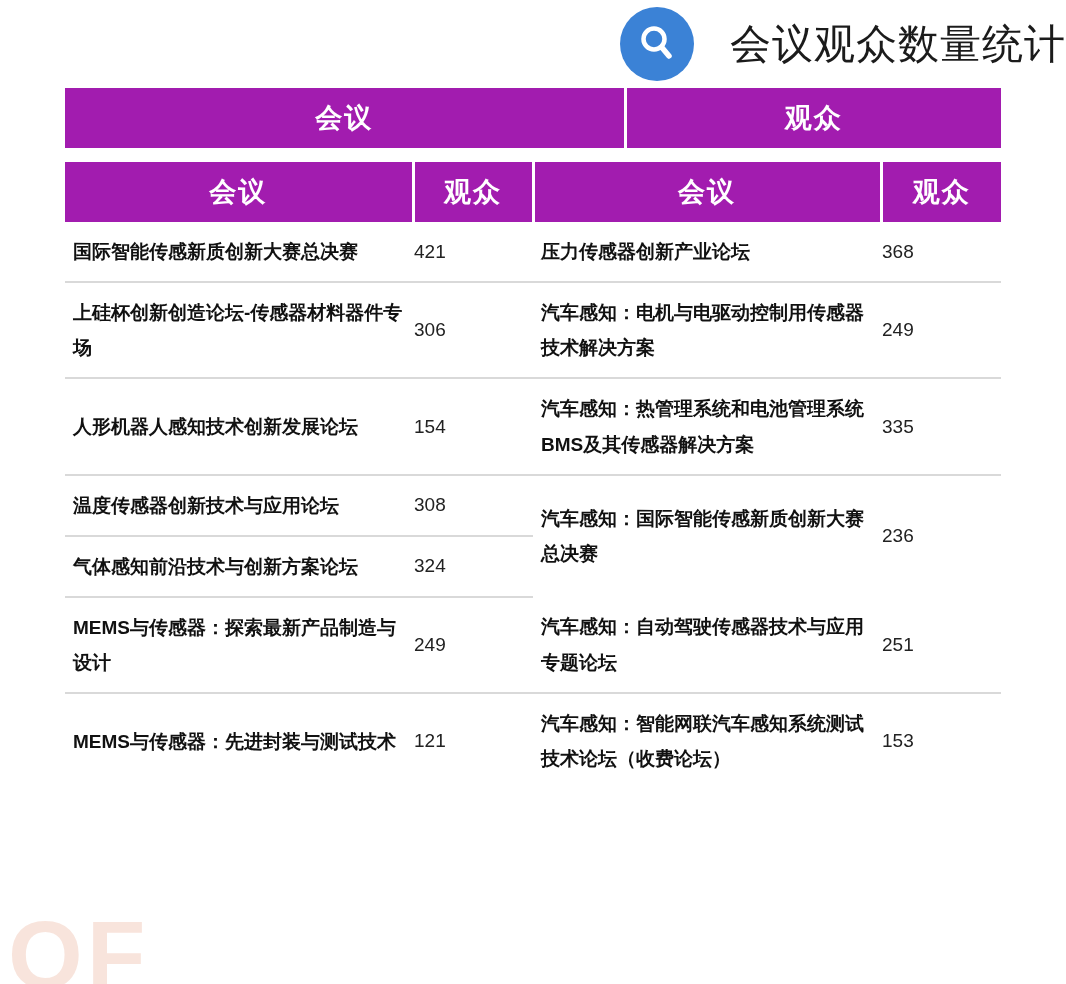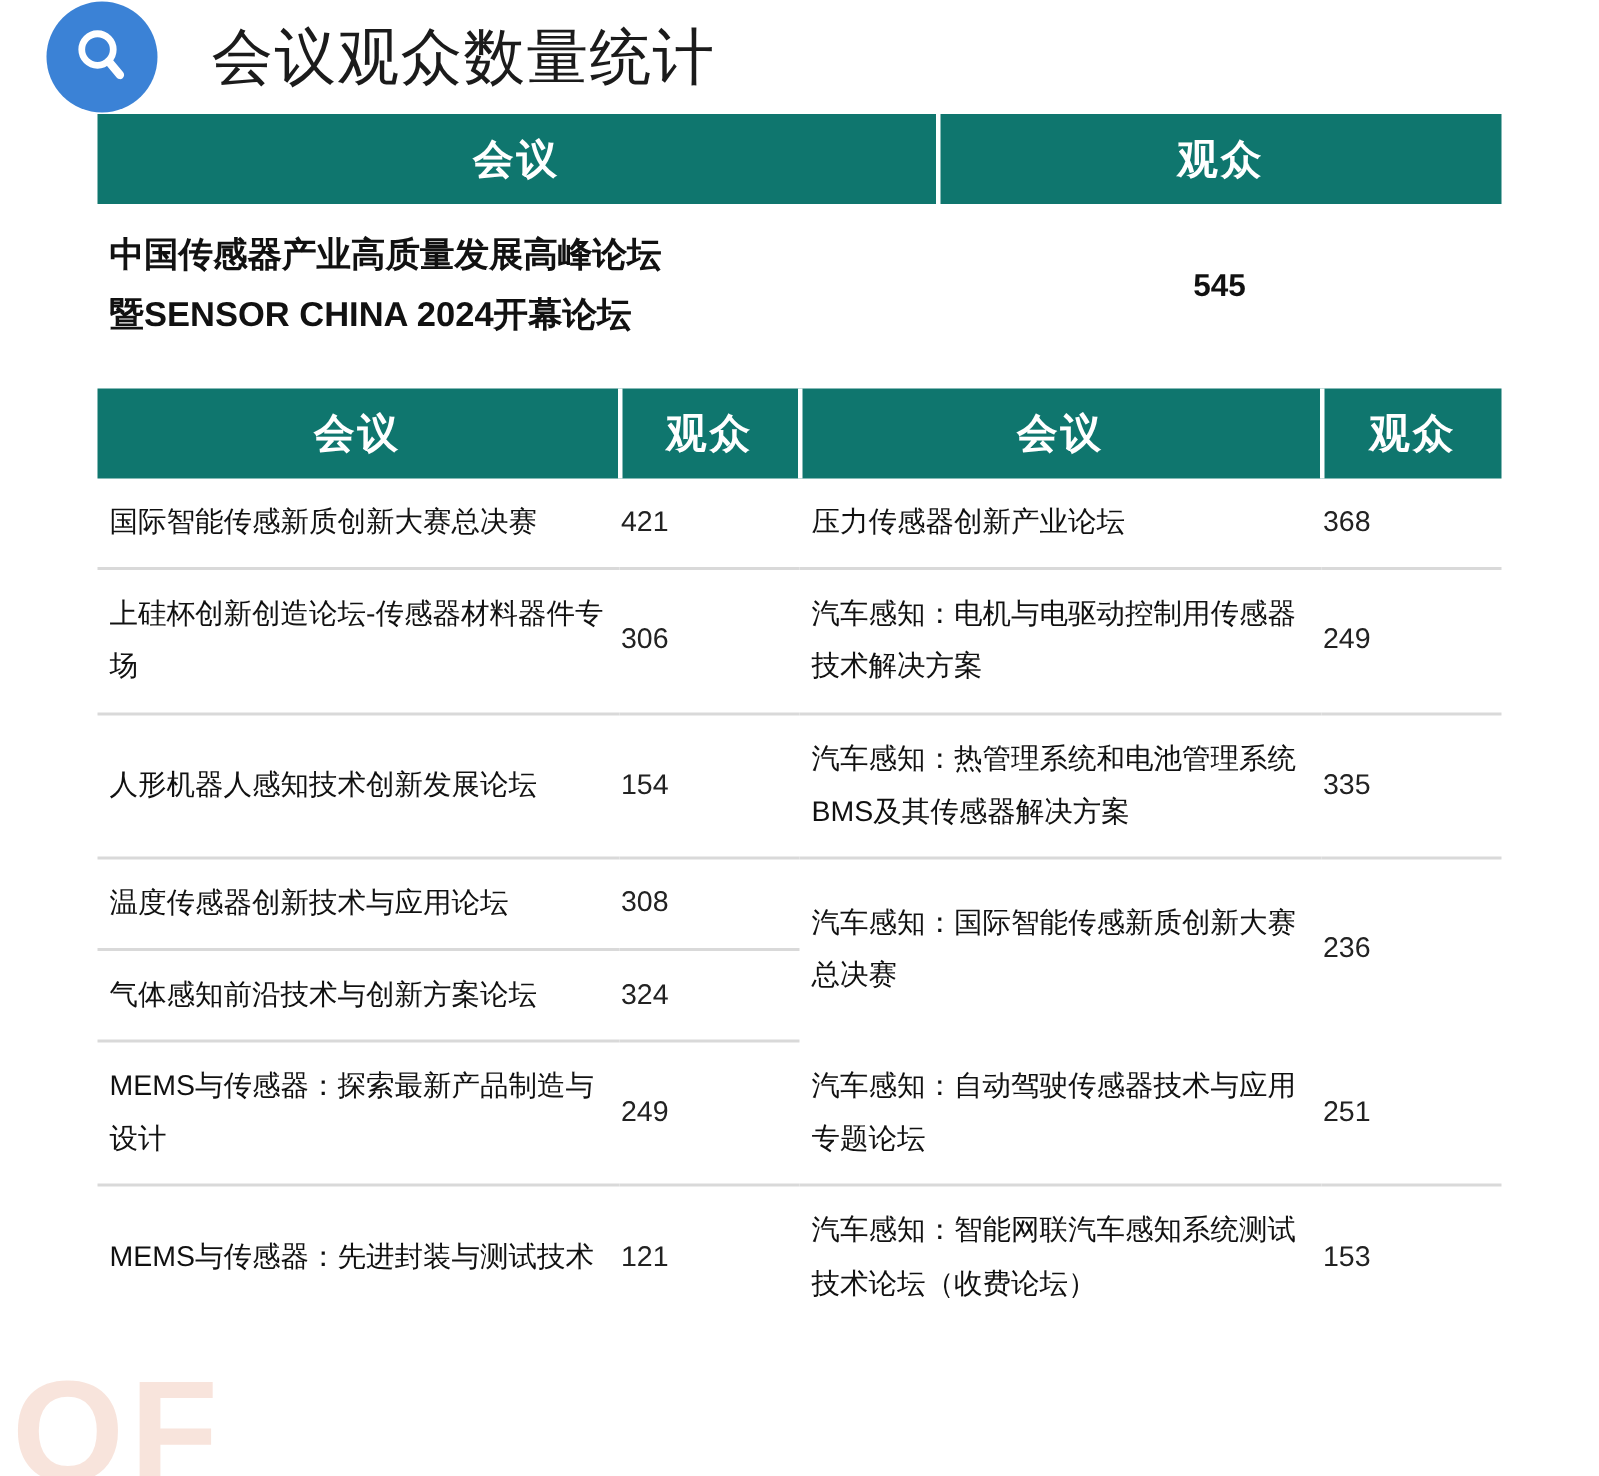--- a/index.html
+++ b/index.html
@@ -13,23 +13,24 @@
     font-family: "Liberation Sans", sans-serif;
     color: #1a1a1a;
     overflow: hidden;
     position: relative;
   }
 
   
   .header {
     display: flex;
     align-items: center;
-    height: 76px;
+    height: 88px;
     padding-left: 25px;
     box-sizing: border-box;
+    justify-content: flex-end;
   }
   .logo-badge {
     width: 74px;
     height: 74px;
     border-radius: 50%;
     background: #3b82d6;
     display: flex;
     align-items: center;
     justify-content: center;
     flex: none;
@@ -51,21 +52,21 @@
   .table-wrap {
     width: 936px;
     margin: 0 auto;
   }
   table {
     border-collapse: collapse;
     width: 100%;
     table-layout: fixed;
   }
   .hdr td {
-    background: #0f766e;
+    background: #a21caf;
     color: #ffffff;
     font-size: 27px;
     font-weight: bold;
     text-align: center;
     height: 58px;
     border-left: 3px solid #ffffff;
     border-right: 3px solid #ffffff;
     letter-spacing: 2px;
   }
   .hdr td:first-child { border-left: none; }
@@ -91,21 +92,21 @@
 
   
   .main-table { margin-top: 14px; }
   .main-table td {
     border-bottom: 2px solid #d9d9d9;
     vertical-align: middle;
   }
   .main-table tr.hdr td { border-bottom: none; }
   .main-table .conf {
     font-size: 19px;
-    font-weight: normal;
+    font-weight: bold;
     line-height: 1.85;
     padding: 12px 10px 12px 8px;
     color: #111;
   }
   .main-table .num {
     font-size: 19px;
     text-align: left;
     color: #222;
     font-weight: 400;
   }
@@ -143,27 +144,20 @@
 
   <table class="top-table">
     <colgroup>
       <col style="width:560px">
       <col style="width:376px">
     </colgroup>
     <tbody>
       <tr class="hdr">
         <td>会议</td>
         <td>观众</td>
-      </tr>
-      <tr>
-        <td class="title-cell">
-          <div>中国传感器产业高质量发展高峰论坛</div>
-          <div>暨SENSOR CHINA 2024开幕论坛</div>
-        </td>
-        <td class="num-cell">545</td>
       </tr>
     </tbody>
   </table>
 
   <table class="main-table">
     <colgroup>
       <col style="width:348px">
       <col style="width:120px">
       <col style="width:348px">
       <col style="width:120px">

